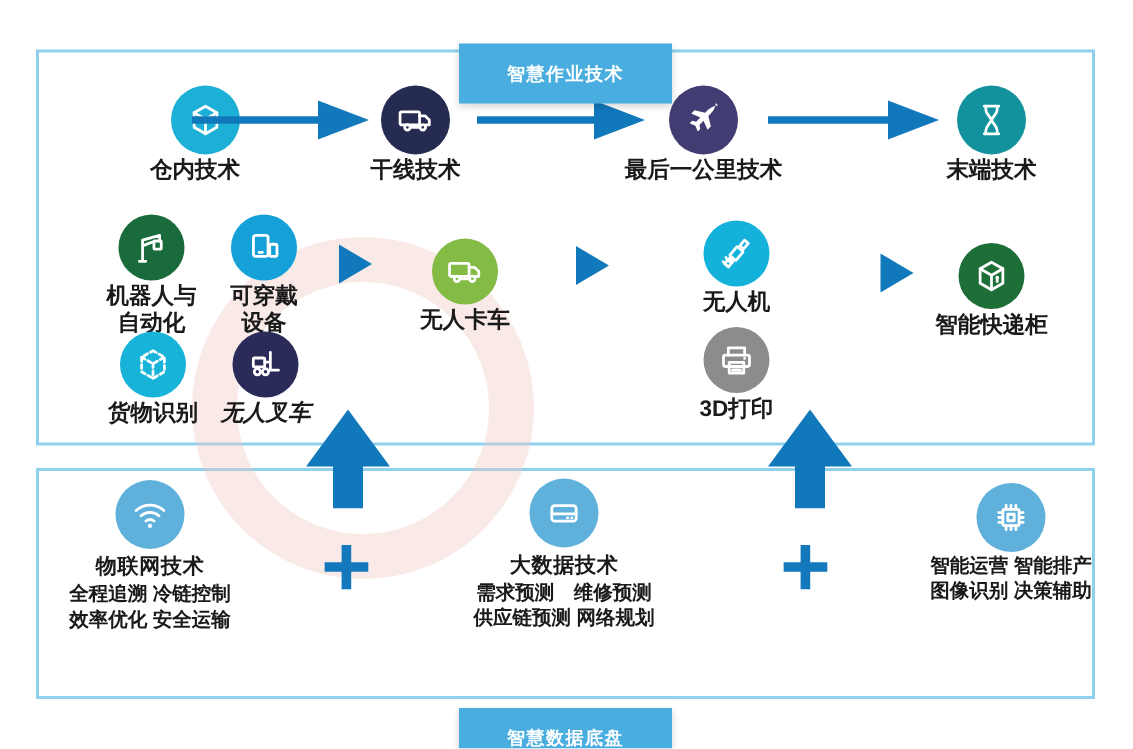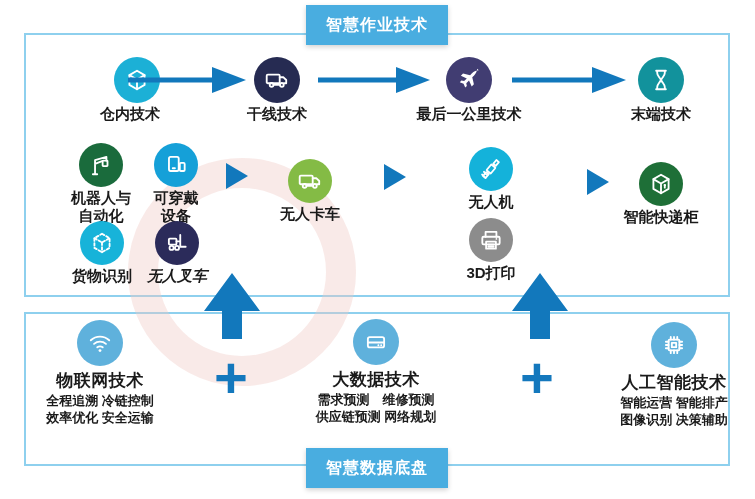--- a/index.html
+++ b/index.html
@@ -14,22 +14,22 @@
            letter-spacing:10px;color:var(--watermark_text);opacity:.55;z-index:1;
            white-space:nowrap;}
 
   
   .box{border:2px solid var(--box_border);background:transparent;z-index:0;}
   .top-box{left:24px;top:33px;width:702px;height:260px;}
   .bottom-box{left:24px;top:312px;width:702px;height:150px;}
 
   
   .banner{width:142px;height:40px;background:var(--banner_bg);color:#fff;
-          font-size:16px;font-weight:bold;display:flex;align-items:center;justify-content:center;
-          z-index:3;box-shadow:0 2px 5px rgba(0,0,0,.18);letter-spacing:1px;}
+          font-size:12px;font-weight:bold;display:flex;align-items:center;justify-content:center;
+          z-index:3;box-shadow:0 2px 5px rgba(0,0,0,.18);letter-spacing:1px;margin-top:24px;}
   .top-banner{left:306px;top:5px;}
   .bottom-banner{left:306px;top:448px;}
 
   
   .node{display:flex;flex-direction:column;align-items:center;z-index:2;}
   .circle{border-radius:50%;display:flex;align-items:center;justify-content:center;flex:none;}
   .c46{width:46px;height:46px;}
   .c44{width:44px;height:44px;}
   .nlabel{margin-top:2px;font-weight:bold;font-size:15px;line-height:18px;text-align:center;
           white-space:pre-line;}
@@ -47,21 +47,21 @@
   
   .uparrow{z-index:2;}
   .uparrow polygon{fill:var(--arrow);}
 
   
   .plus{width:64px;height:64px;font-size:58px;font-weight:600;color:var(--plus);
         display:flex;align-items:center;justify-content:center;z-index:2;}
 
   
   .fgroup{display:flex;flex-direction:column;align-items:center;width:184px;z-index:2;}
-  .ftitle{margin-top:3px;font-size:17px;font-weight:bold;letter-spacing:.5px;}
+  .ftitle{margin-top:3px;font-size:14px;font-weight:bold;letter-spacing:.5px;}
   .fitem{margin-top:1px;font-size:13px;font-weight:bold;line-height:15.5px;}
 </style>
 </head>
 <body>
 
 <div class="canvas">
 
   <div class="abs wm-ring"></div>
 
   <div class="abs box top-box"></div>
@@ -265,18 +265,17 @@
   <div class="abs plus" style="left:505px;top:345px;">+</div>
 
   <div class="abs fgroup" style="left:582px;top:322px;">
     <div class="circle c46" style="background-color: rgb(95, 177, 220);">
       <svg class="icon-svg" width="26" height="26" viewBox="0 0 24 24" stroke-width="1.4">
           <rect x="7" y="7" width="10" height="10" rx="1"></rect>
           <rect x="10" y="10" width="4" height="4"></rect>
           <path d="M9 7V4.5M12 7V4.5M15 7V4.5M9 19.5V17M12 19.5V17M15 19.5V17M7 9H4.5M7 12H4.5M7 15H4.5M19.5 9H17M19.5 12H17M19.5 15H17"></path>
         </svg>
     </div>
-    <div class="ftitle">人工智能技术</div>
     <div class="fitem">智能运营 智能排产</div>
     <div class="fitem">图像识别 决策辅助</div>
   </div>
 
 </div>
 
 </body></html>

